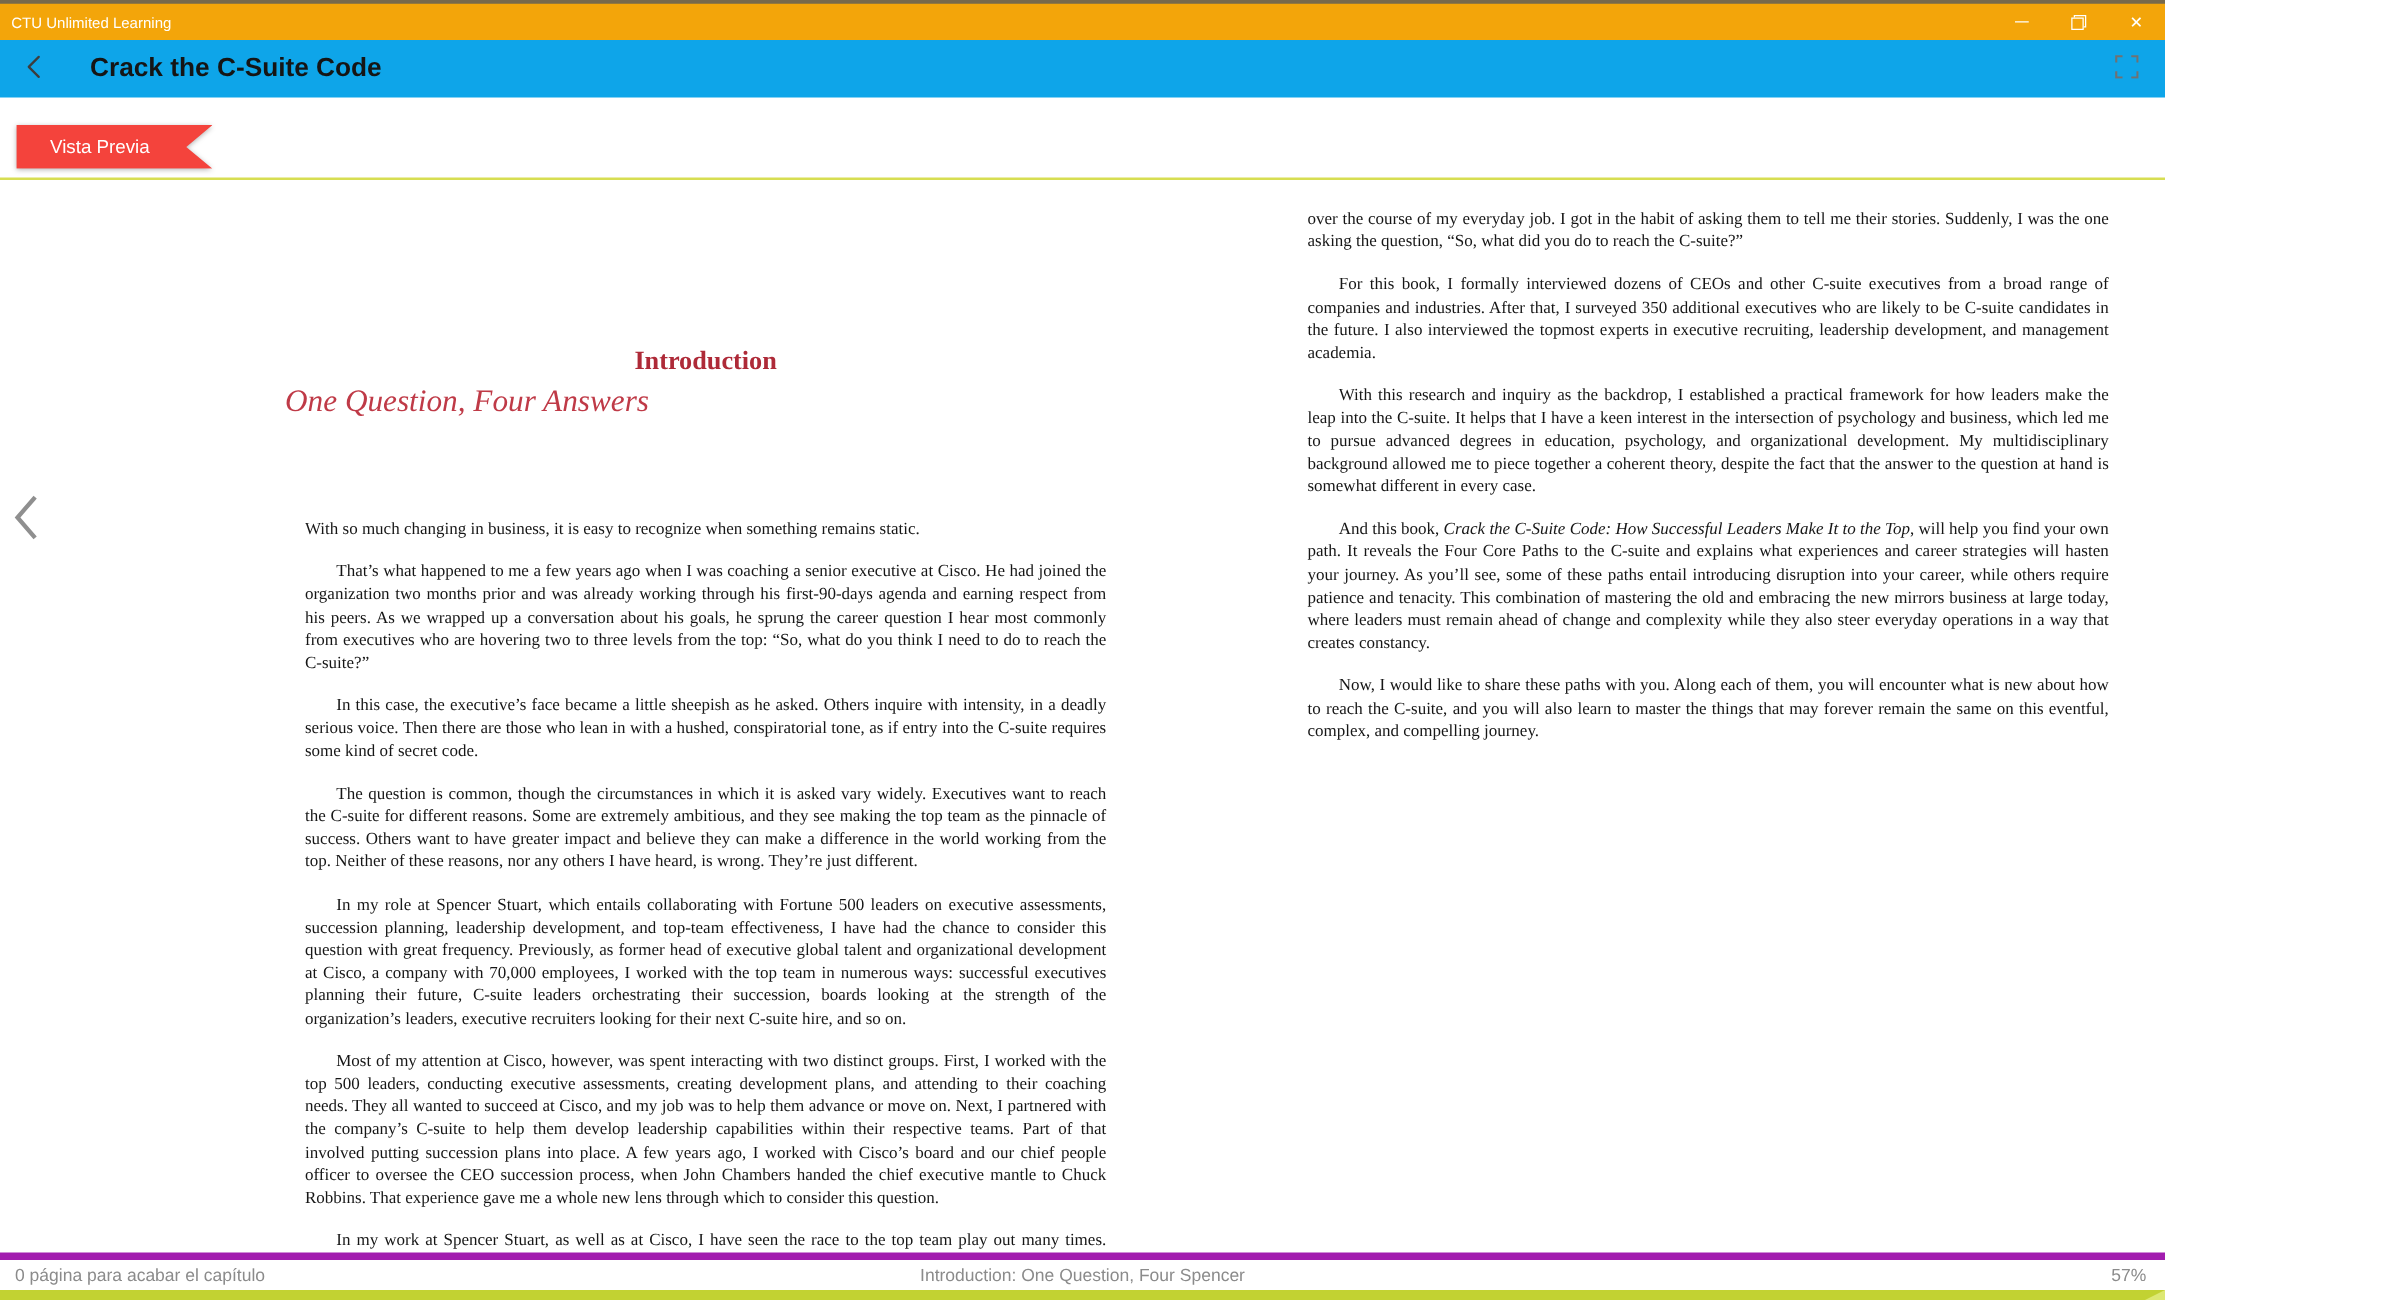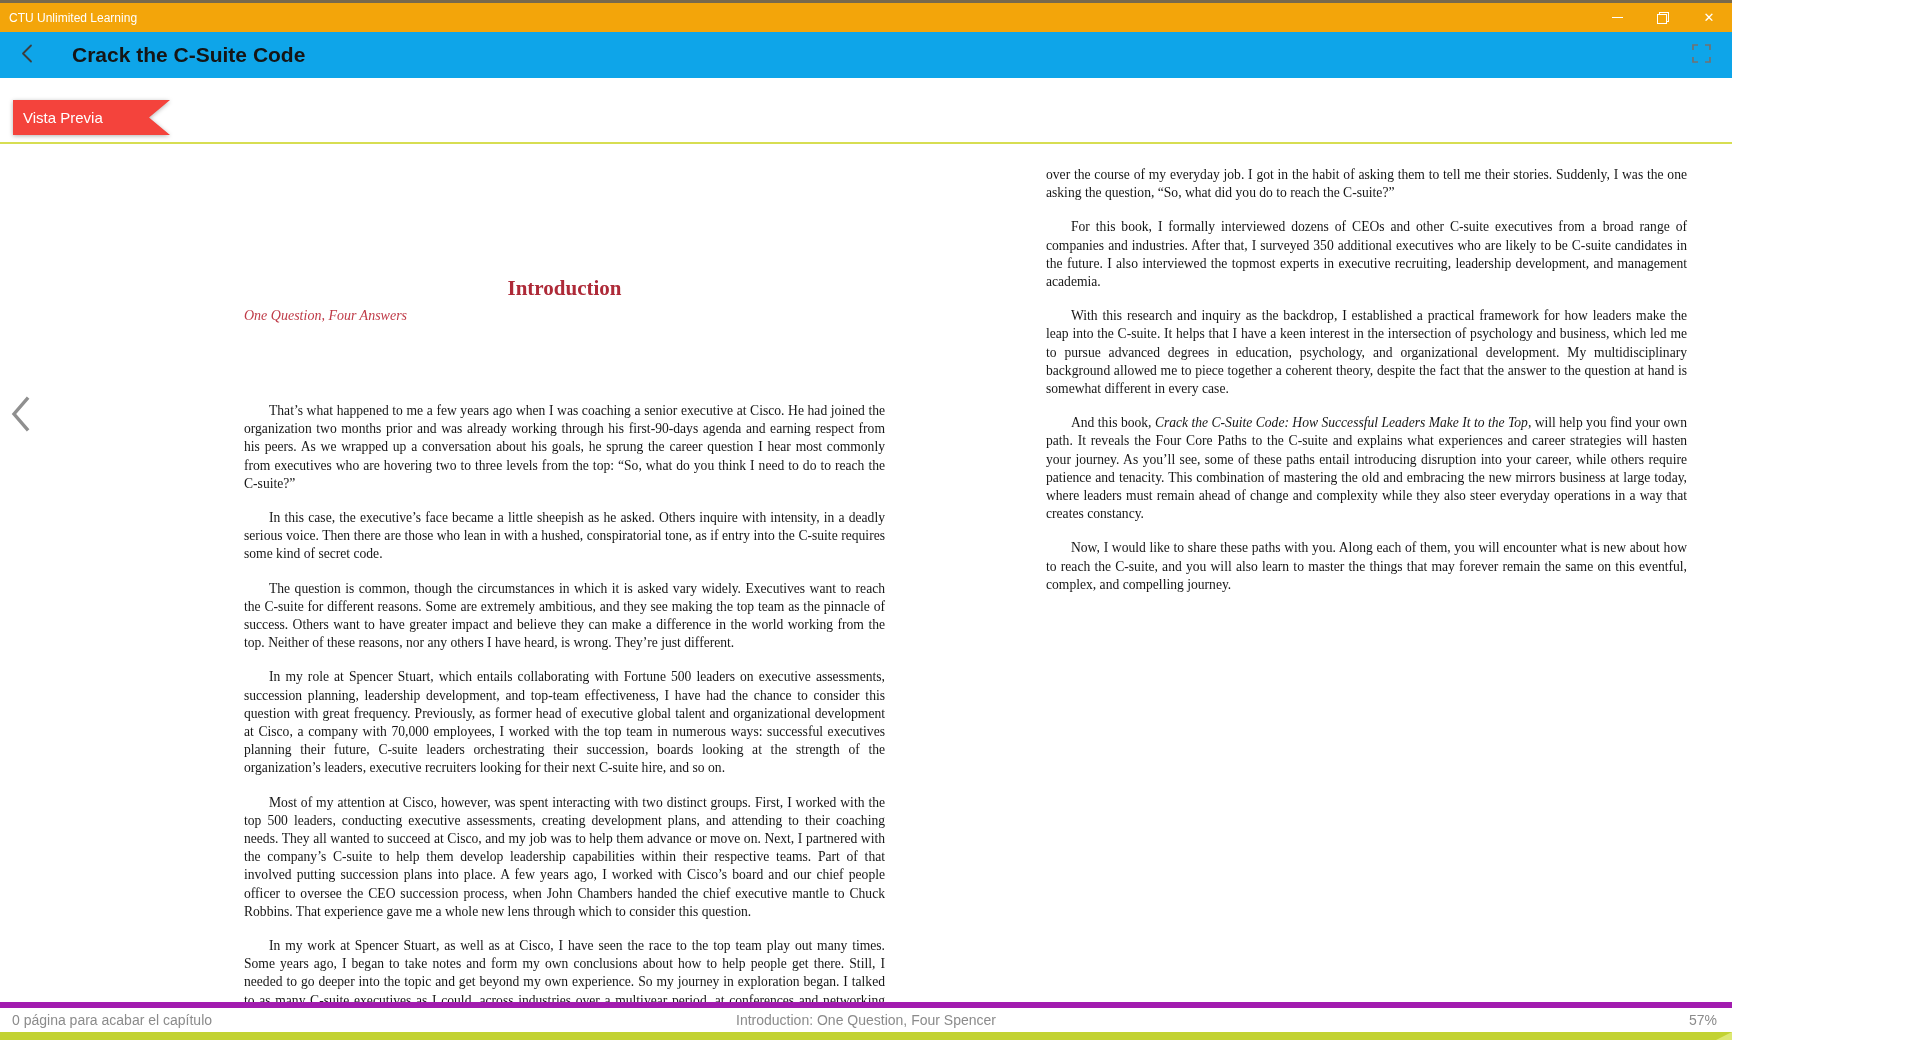--- a/index.html
+++ b/index.html
@@ -29,36 +29,36 @@
   .page-title{position:absolute;left:72px;top:50%;transform:translateY(-50%);
               margin:0;font-size:21px;font-weight:700;color:#151515;white-space:nowrap;}
   .fullscreen-btn{position:absolute;right:18px;top:50%;transform:translateY(-50%);
                   background:none;border:none;cursor:pointer;padding:3px;}
 
   
   .ribbon{position:absolute;left:13px;top:100px;width:157px;height:35px;background:#f4433c;
           clip-path:polygon(0 0,100% 0,calc(100% - 21px) 50%,100% 100%,0 100%);
           display:flex;align-items:center;}
   .ribbon-wrap{position:absolute;left:13px;top:100px;filter:drop-shadow(0 1px 2px rgba(0,0,0,0.3));}
-  .ribbon span{color:#fff;font-size:15px;padding-left:10px;}
+  .ribbon span{color:#fff;font-size:15px;padding-left:27px;}
 
   .accent-line{position:absolute;top:142px;left:0;right:0;height:2px;background:#d7de52;}
 
   
   .reader{position:absolute;top:144px;left:0;right:0;bottom:32px;background:#fff;overflow:hidden;}
   .page-prev{position:absolute;left:6px;top:394px;background:none;border:none;cursor:pointer;padding:2px;}
 
   .col{position:absolute;width:673px;}
   .col-left{left:228px;top:132px;}
   .col-right{left:1030px;top:6px;}
 
   .chapter-heading{margin:0;font-family:"Liberation Serif",serif;font-weight:700;
                    font-size:21px;color:#ae2a38;text-align:center;}
-  .chapter-subtitle{margin:7px 0 0 16px;font-family:"Liberation Serif",serif;font-weight:400;
-                    font-style:italic;font-size:14px;color:#bf3a47;}
+  .chapter-subtitle{margin:7px 0 0 0;font-family:"Liberation Serif",serif;font-weight:400;
+                    font-style:italic;font-size:25px;color:#bf3a47;}
   .body-text{color:#161616;}
   .col-left .body-text{margin-top:78px;}
   .body-text p{margin:16px;font-family:"Liberation Serif",serif;font-size:13.6px;
                line-height:18.2px;text-align:justify;}
   .body-text p.indent{text-indent:25px;}
   .body-text .italic{font-style:italic;}
 
   
   .statusbar{position:absolute;left:0;right:0;bottom:8px;height:24px;background:#fff;
              border-top:6px solid #a21caf;color:#8b8b8b;font-size:14px;}
@@ -118,20 +118,21 @@
     </div>
   </div>
 
   <div class="accent-line"></div>
 
   <div class="reader">
     <div class="col col-left">
       <h2 class="chapter-heading">Introduction</h2>
       <h3 class="chapter-subtitle">One Question, Four Answers</h3>
       <div class="body-text">
+          <p class="para"><span>With so much changing in business, it is easy to recognize when something remains static.</span></p>
           <p class="para indent"><span>That’s what happened to me a few years ago when I was coaching a senior executive at Cisco. He had joined the organization two months prior and was already working through his first-90-days agenda and earning respect from his peers. As we wrapped up a conversation about his goals, he sprung the career question I hear most commonly from executives who are hovering two to three levels from the top: “So, what do you think I need to do to reach the C-suite?”</span></p>
           <p class="para indent"><span>In this case, the executive’s face became a little sheepish as he asked. Others inquire with intensity, in a deadly serious voice. Then there are those who lean in with a hushed, conspiratorial tone, as if entry into the C-suite requires some kind of secret code.</span></p>
           <p class="para indent"><span>The question is common, though the circumstances in which it is asked vary widely. Executives want to reach the C-suite for different reasons. Some are extremely ambitious, and they see making the top team as the pinnacle of success. Others want to have greater impact and believe they can make a difference in the world working from the top. Neither of these reasons, nor any others I have heard, is wrong. They’re just different.</span></p>
           <p class="para indent"><span>In my role at Spencer Stuart, which entails collaborating with Fortune 500 leaders on executive assessments, succession planning, leadership development, and top-team effectiveness, I have had the chance to consider this question with great frequency. Previously, as former head of executive global talent and organizational development at Cisco, a company with 70,000 employees, I worked with the top team in numerous ways: successful executives planning their future, C-suite leaders orchestrating their succession, boards looking at the strength of the organization’s leaders, executive recruiters looking for their next C-suite hire, and so on.</span></p>
           <p class="para indent"><span>Most of my attention at Cisco, however, was spent interacting with two distinct groups. First, I worked with the top 500 leaders, conducting executive assessments, creating development plans, and attending to their coaching needs. They all wanted to succeed at Cisco, and my job was to help them advance or move on. Next, I partnered with the company’s C-suite to help them develop leadership capabilities within their respective teams. Part of that involved putting succession plans into place. A few years ago, I worked with Cisco’s board and our chief people officer to oversee the CEO succession process, when John Chambers handed the chief executive mantle to Chuck Robbins. That experience gave me a whole new lens through which to consider this question.</span></p>
           <p class="para indent"><span>In my work at Spencer Stuart, as well as at Cisco, I have seen the race to the top team play out many times. Some years ago, I began to take notes and form my own conclusions about how to help people get there. Still, I needed to go deeper into the topic and get beyond my own experience. So my journey in exploration began. I talked to as many C-suite executives as I could, across industries over a multiyear period, at conferences and networking events, and</span></p>
         </div>
     </div>
     <div class="col col-right">
       <div class="body-text">

